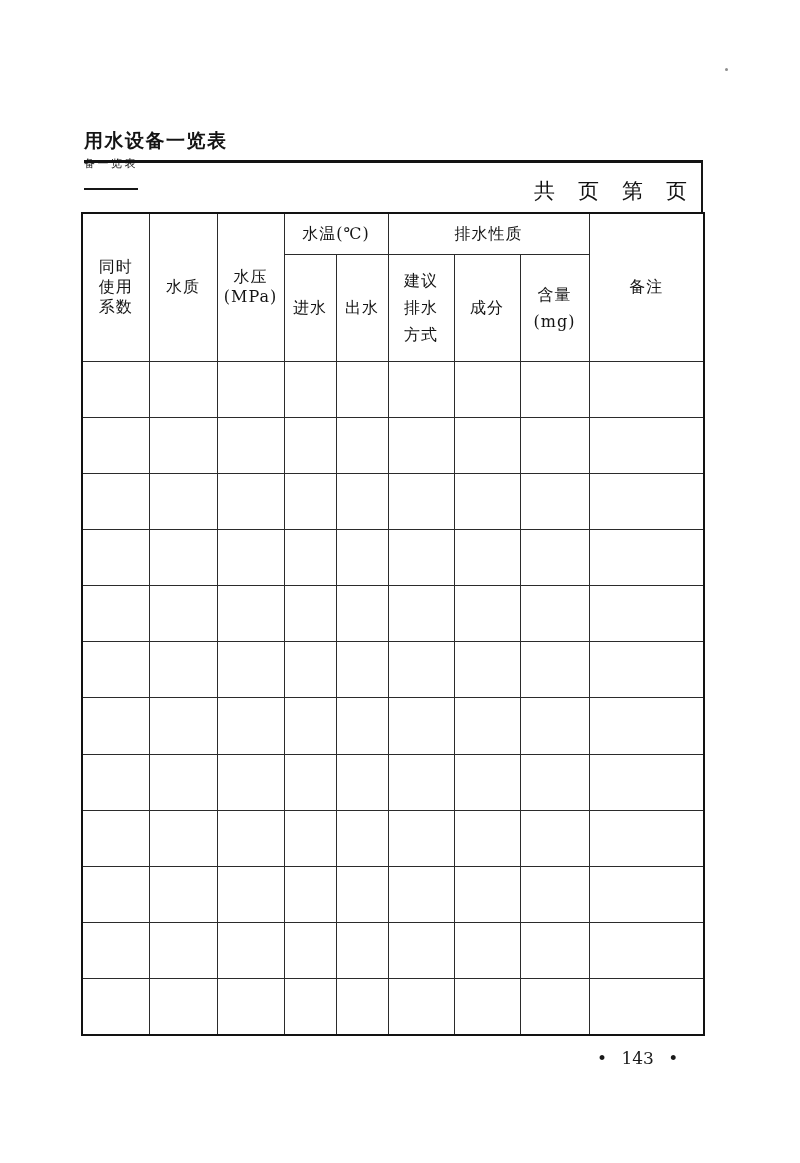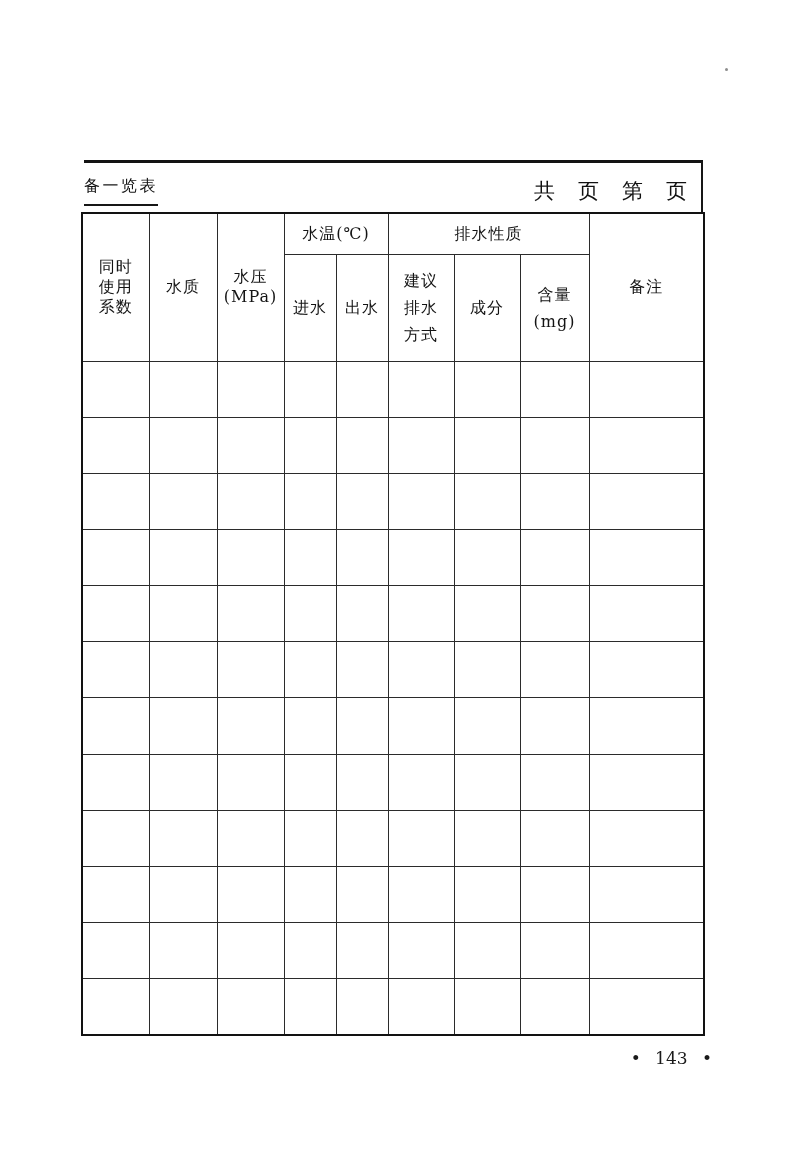--- a/index.html
+++ b/index.html
@@ -31,24 +31,24 @@
     position: absolute;
     left: 84px;
     top: 160px;
     width: 619px;
     height: 3px;
     background: #131313;
   }
   .band-caption {
     position: absolute;
     left: 84px;
-    top: 176px;
-    font-size: 16px;
+    top: 156px;
+    font-size: 11px;
     letter-spacing: 2.5px;
-    padding-bottom: 7px;
+    padding-bottom: 17px;
     border-bottom: 2px solid #161616;
     white-space: nowrap;
   }
   .band-pagination {
     position: absolute;
     right: 112px;
     top: 177px;
     font-size: 21px;
     letter-spacing: 1px;
     white-space: nowrap;
@@ -88,41 +88,42 @@
   }
   tr.header-row-top { height: 41px; }
   tr.header-row-top th { line-height: 20px; }
   tr.header-row-sub { height: 107px; }
   tbody.grid tr { height: 56.17px; }
   .page-number {
     position: absolute;
     left: 597px;
     top: 1048px;
     width: 115px;
-    text-align: right;
+    text-align: left;
     font-size: 17px;
     word-spacing: 9px;
     color: #1a1a1a;
     white-space: nowrap;
   }
   .scan-speck {
     position: absolute;
     left: 725px;
     top: 68px;
     width: 3px;
     height: 3px;
     border-radius: 50%;
     background: #8d8d8d;
   }
 </style>
 </head>
 <body>
 
 <div class="page">
 
+  <div class="doc-title">用水设备一览表</div>
 
   <div class="top-rule"></div>
 
   <span class="band-caption">备一览表</span>
   <span class="band-pagination">共　页　第　页</span>
   <div class="band-right-edge"></div>
 
   <table class="form-table">
     <colgroup>
       <col style="width:67px">

